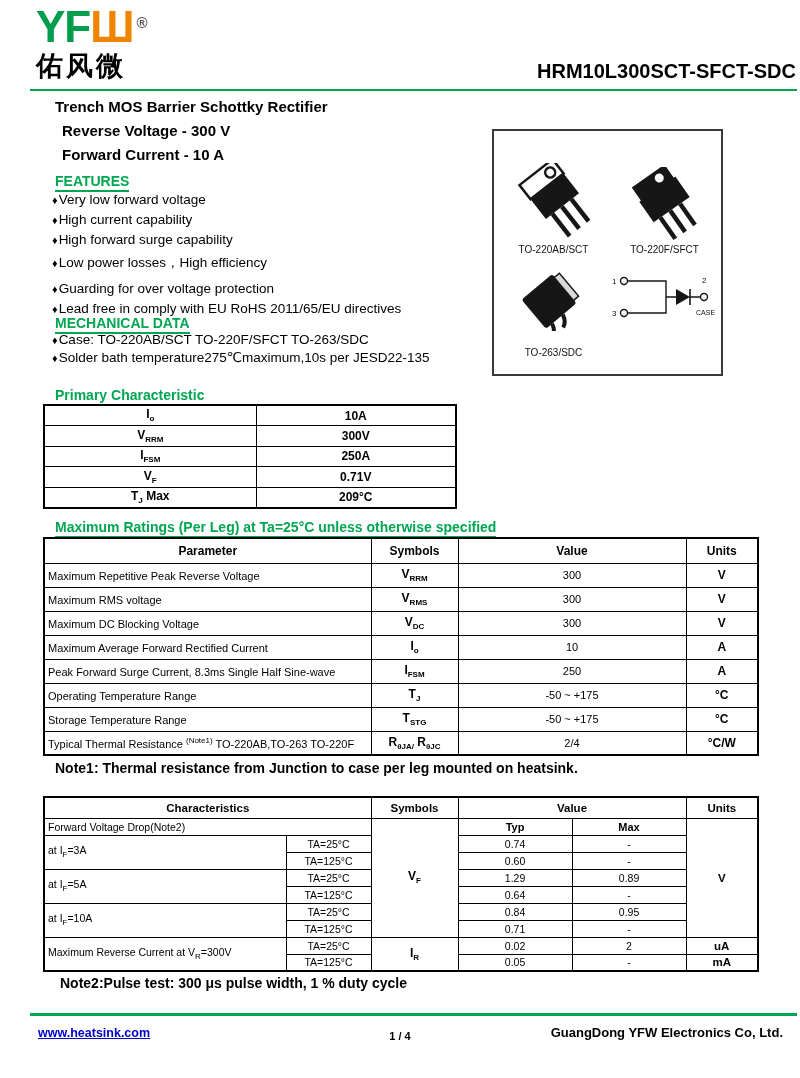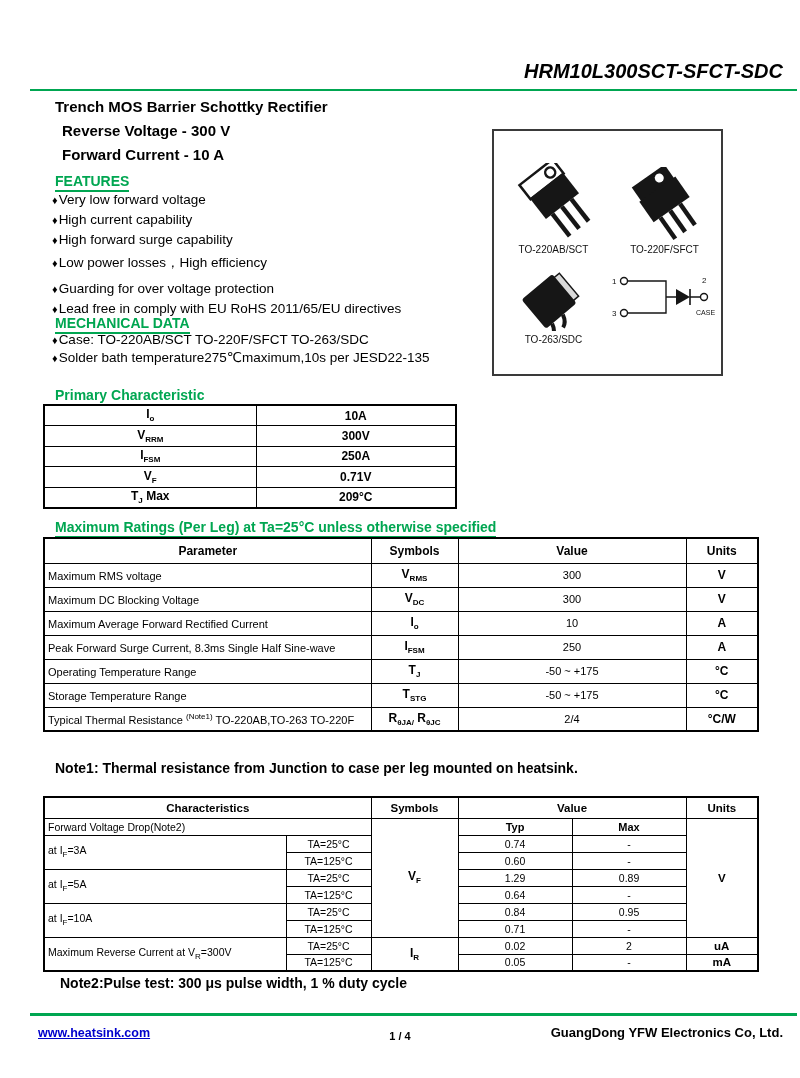--- a/index.html
+++ b/index.html
@@ -8,21 +8,21 @@
     position:relative; width:800px; height:1078px; background:#fff;
     font-family:"Liberation Sans","DejaVu Sans",sans-serif; color:#000; overflow:hidden;
   }
   
   .logo { position:absolute; left:36px; top:4px; }
   .logo-row { font-weight:bold; font-size:44px; line-height:46px; letter-spacing:-1px; }
   .logo-green { color:#009e4c; }
   .logo-orange { color:#f08300; }
   .logo-reg { color:#555; font-size:15px; vertical-align:top; position:relative; top:-4px; left:3px; letter-spacing:0; }
   .logo-cn { font-weight:bold; font-size:27px; letter-spacing:3px; margin-top:-2px; }
-  .part-number { position:absolute; right:17px; top:60px; font-size:20px; font-weight:bold;font-style:italic; }
+  .part-number { position:absolute; right:4px; top:60px; font-size:20px; font-weight:bold; }
   .header-rule { position:absolute; left:30px; top:89px; width:767px; height:2px; background:#00a651; }
   .footer-rule { position:absolute; left:30px; top:1013px; width:767px; height:3px; background:#00a651; }
 
   
   .intro-title { position:absolute; left:55px; top:98px; font-size:15px; font-weight:bold; }
   .intro-l1 { position:absolute; left:62px; top:122px; font-size:15px; font-weight:bold; }
   .intro-l2 { position:absolute; left:62px; top:146px; font-size:15px; font-weight:bold; }
 
   
   .green-head { color:#00a651; font-weight:bold; font-size:14px;
@@ -43,21 +43,21 @@
   .mech-list .feat { line-height:18px; }
 
   
   .pkg-box { position:absolute; left:492px; top:129px; width:231px; height:247px; border:2px solid #3a3a3a; }
   .pkg-img1 { position:absolute; left:14px; top:32px; }
   .pkg-img2 { position:absolute; left:124px; top:36px; }
   .pkg-img3 { position:absolute; left:18px; top:138px; }
   .pkg-lbl { position:absolute; font-size:10px; text-align:center; color:#111; }
   .pkg-lbl1 { left:2px; top:113px; width:115px; }
   .pkg-lbl2 { left:118px; top:113px; width:105px; }
-  .pkg-lbl3 { left:2px; top:203px; width:115px; }
+  .pkg-lbl3 { left:2px; top:216px; width:115px; }
   .pkg-circuit { position:absolute; left:116px; top:136px; }
 
   
   table { border-collapse:collapse; position:absolute; table-layout:fixed; }
   td, th { border:1px solid #000; text-align:center; overflow:hidden; }
   table.tbl { border:2px solid #000; }
 
   table.primary { left:43px; top:404px; width:412px; }
   table.primary td { height:20.5px; font-size:12px; font-weight:bold; }
 
@@ -89,20 +89,24 @@
     font-size:11px; font-weight:bold; }
   .footer-company { position:absolute; right:17px; top:1025px; font-size:13px; font-weight:bold; }
 
   svg text { font-family:"Liberation Sans","DejaVu Sans",sans-serif; fill:#111; }
 </style>
 </head>
 <body>
 
 <div class="page">
 
+  <div class="logo">
+    <div class="logo-row"><span class="logo-green">YF</span><span class="logo-orange">Ш</span><span class="logo-reg">®</span></div>
+    <div class="logo-cn">佑风微</div>
+  </div>
   <div class="part-number">HRM10L300SCT-SFCT-SDC</div>
   <div class="header-rule"></div>
 
   <div class="intro-title">Trench MOS Barrier Schottky Rectifier</div>
   <div class="intro-l1">Reverse Voltage - 300 V</div>
   <div class="intro-l2">Forward Current - 10 A</div>
 
   <div class="pos-features"><span class="green-head">FEATURES</span></div>
   <div class="features-list">
     <div class="feat"><span class="blt">♦</span><span>Very low forward voltage</span></div>
@@ -204,20 +208,26 @@
         <col style="width:72px">
       </colgroup>
     <tbody>
         <tr>
       <th>Parameter</th>
       <th>Symbols</th>
       <th>Value</th>
       <th>Units</th>
     </tr>
     <tr>
+      <td class="param"><span>Maximum Repetitive Peak Reverse Voltage</span><sup></sup><span></span></td>
+      <td class="sym"><span>V</span><sub>RRM</sub><span></span><sub></sub></td>
+      <td>300</td>
+      <td class="units">V</td>
+    </tr>
+    <tr>
       <td class="param"><span>Maximum RMS voltage</span><sup></sup><span></span></td>
       <td class="sym"><span>V</span><sub>RMS</sub><span></span><sub></sub></td>
       <td>300</td>
       <td class="units">V</td>
     </tr>
     <tr>
       <td class="param"><span>Maximum DC Blocking Voltage</span><sup></sup><span></span></td>
       <td class="sym"><span>V</span><sub>DC</sub><span></span><sub></sub></td>
       <td>300</td>
       <td class="units">V</td>

